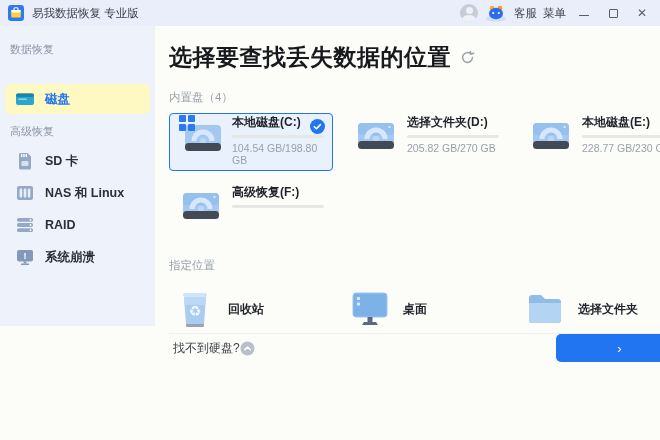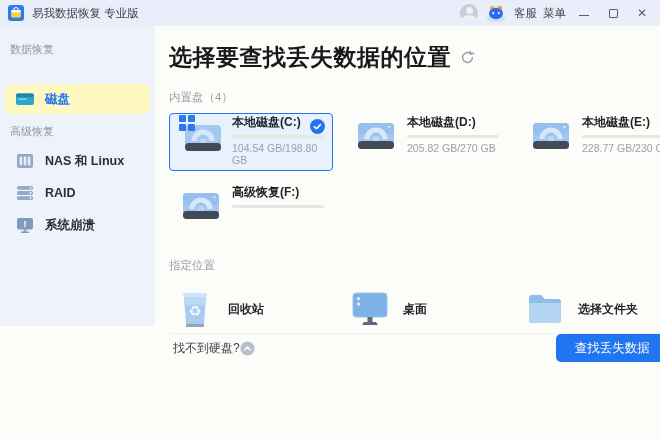--- a/index.html
+++ b/index.html
@@ -121,20 +121,32 @@
               </svg>
             </span>
     <span class="side-label">磁盘</span>
   </div>
 </div>
   </div>
 
   <div class="sect">
     <div class="sect-label">高级恢复</div>
     <div>
+  <div class="side-item">
+    <span class="icon">
+              <svg viewBox="0 0 20 20">
+                <path d="M5 2 h7.5 L16 5.5 V17 a1.5 1.5 0 0 1-1.5 1.5 h-9 A1.5 1.5 0 0 1 4 17 V3.5 A1.5 1.5 0 0 1 5 2 z" fill="#94a9c6"></path>
+                <rect x="6" y="3" width="1.4" height="3" fill="#fff"></rect>
+                <rect x="8.3" y="3" width="1.4" height="3" fill="#fff"></rect>
+                <rect x="10.6" y="3" width="1.4" height="3" fill="#fff"></rect>
+                <rect x="6.5" y="10" width="7" height="5" rx="1" fill="#d7e1ef"></rect>
+              </svg>
+            </span>
+    <span class="side-label">SD 卡</span>
+  </div>
 
   <div class="side-item">
     <span class="icon">
               <svg viewBox="0 0 20 20">
                 <rect x="2" y="3" width="16" height="14" rx="2" fill="#93a9c7"></rect>
                 <rect x="4.6" y="5.5" width="2.6" height="9" rx="1" fill="#e8eef7"></rect>
                 <rect x="8.7" y="5.5" width="2.6" height="9" rx="1" fill="#e8eef7"></rect>
                 <rect x="12.8" y="5.5" width="2.6" height="9" rx="1" fill="#e8eef7"></rect>
               </svg>
             </span>
@@ -214,21 +226,21 @@
             <svg viewBox="0 0 46 44">
               <rect x="5" y="9" width="36" height="22" rx="4" fill="#a3c9f0"></rect>
               <rect x="5" y="9" width="36" height="12" rx="4" fill="#96c0ed"></rect>
               <path d="M14 25 a9 9 0 0 1 18 0" fill="none" stroke="#d8e8fa" stroke-width="5"></path>
               <circle cx="23" cy="25" r="3" fill="#bcd8f5"></circle>
               <rect x="5" y="27" width="36" height="8" rx="3.5" fill="#434a57"></rect>
               <circle cx="36.5" cy="13" r="1.1" fill="#e8f2fc"></circle>
             </svg>
           </span>
     <div class="disk-info">
-      <span class="disk-name">本地磁盘(D:)</span>
+      <span class="disk-name">选择文件夹(D:)</span>
       <span class="bar"><span class="bar-fill" style="width: 7%;"></span></span>
       <span class="disk-cap">205.82 GB/270 GB</span>
     </div>
 
   </div>
 
   <div class="disk-card">
     <span class="drive-ic">
             <svg viewBox="0 0 46 44">
               <rect x="5" y="9" width="36" height="22" rx="4" fill="#a3c9f0"></rect>
@@ -310,18 +322,17 @@
       <div class="help-row">
         <span class="help-text">找不到硬盘?</span>
         <span class="help-circle">
           <svg viewBox="0 0 15 15">
               <circle cx="7.5" cy="7.5" r="7" fill="#b9bfc9"></circle>
               <path d="M4.7 8.7 l2.8-2.7 2.8 2.7" fill="none" stroke="#fff" stroke-width="1.5" stroke-linecap="round" stroke-linejoin="round"></path>
             </svg>
         </span>
       </div>
       <button class="scan-btn">
-        <span>查找丢失数据</span>
         <span class="btn-chevron">›</span>
       </button>
     </div>
   </div>
 </div>
 
 </body></html>

